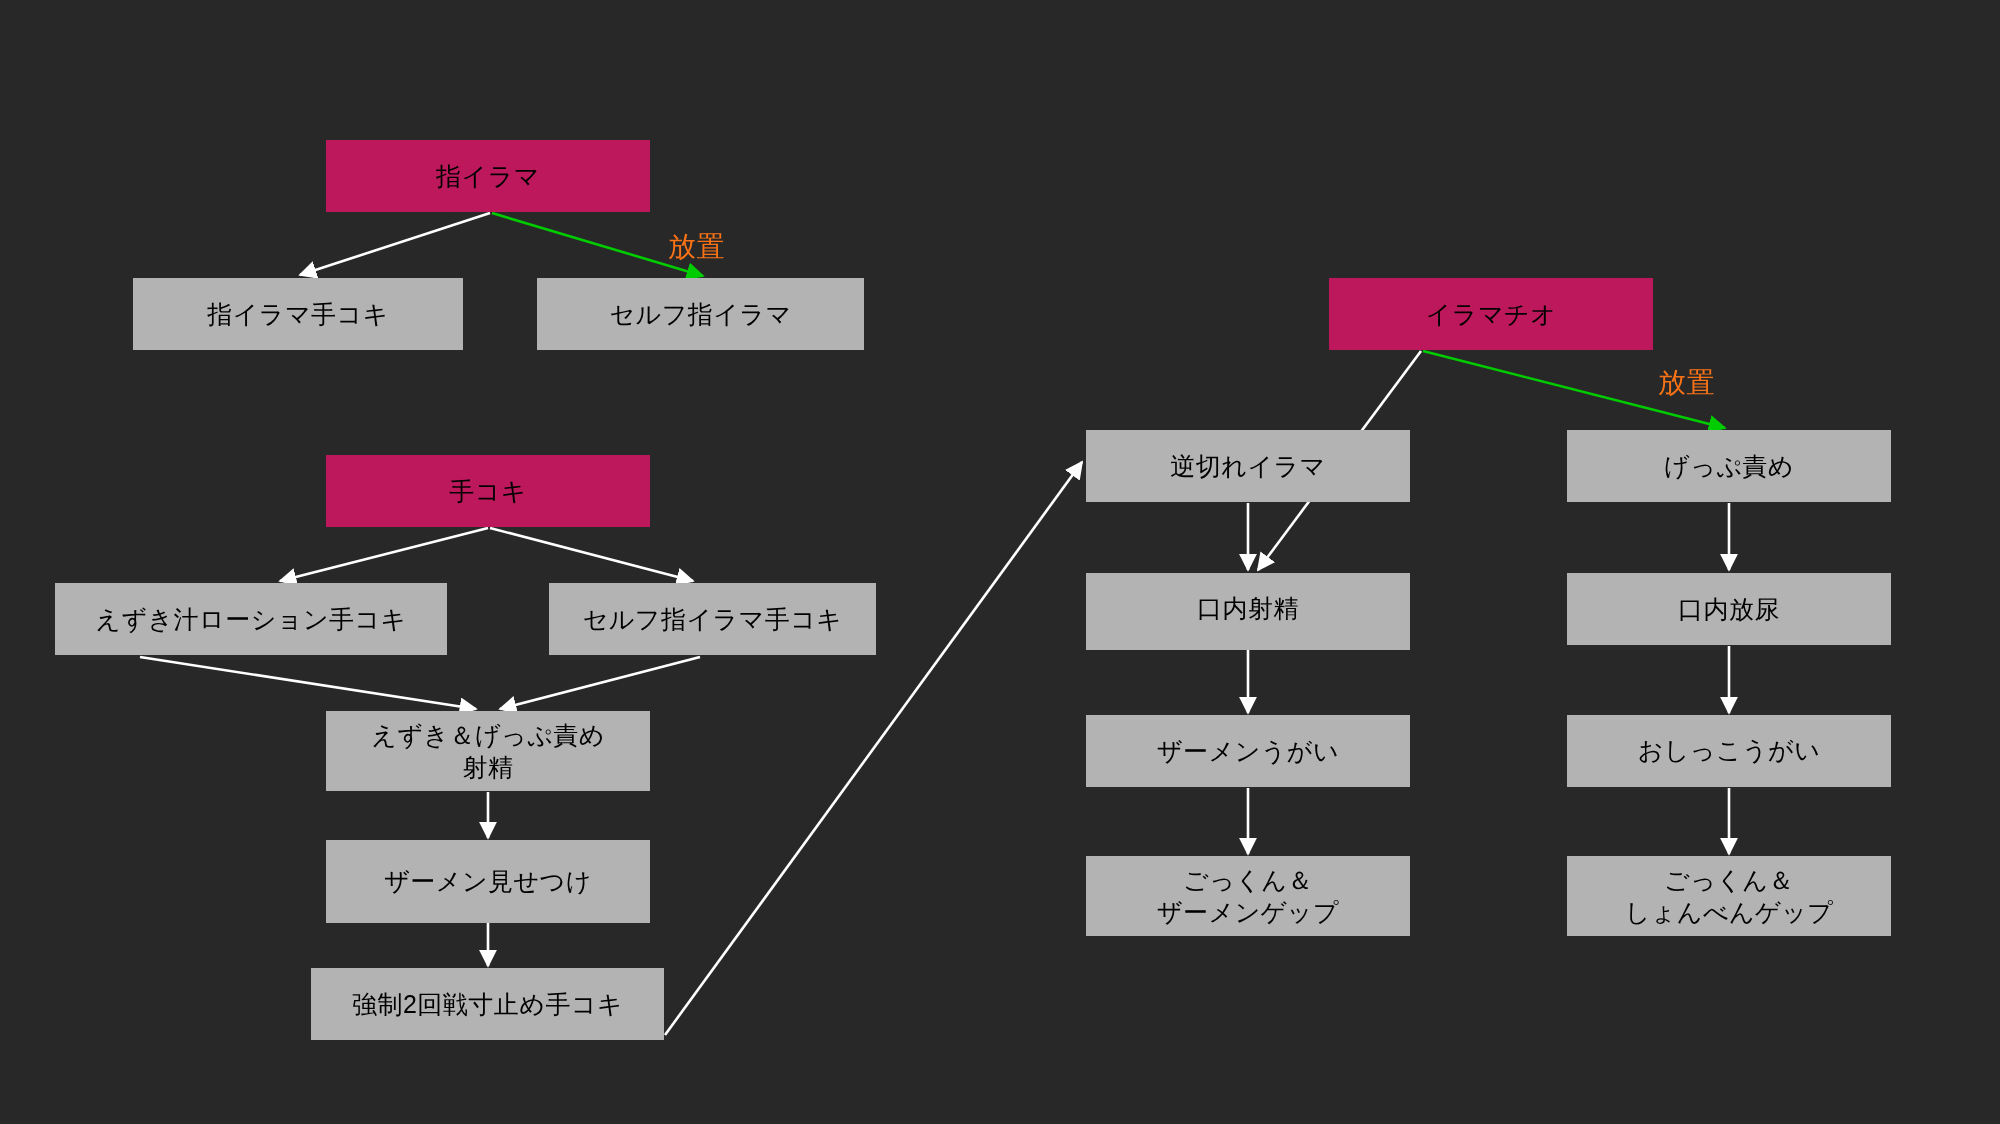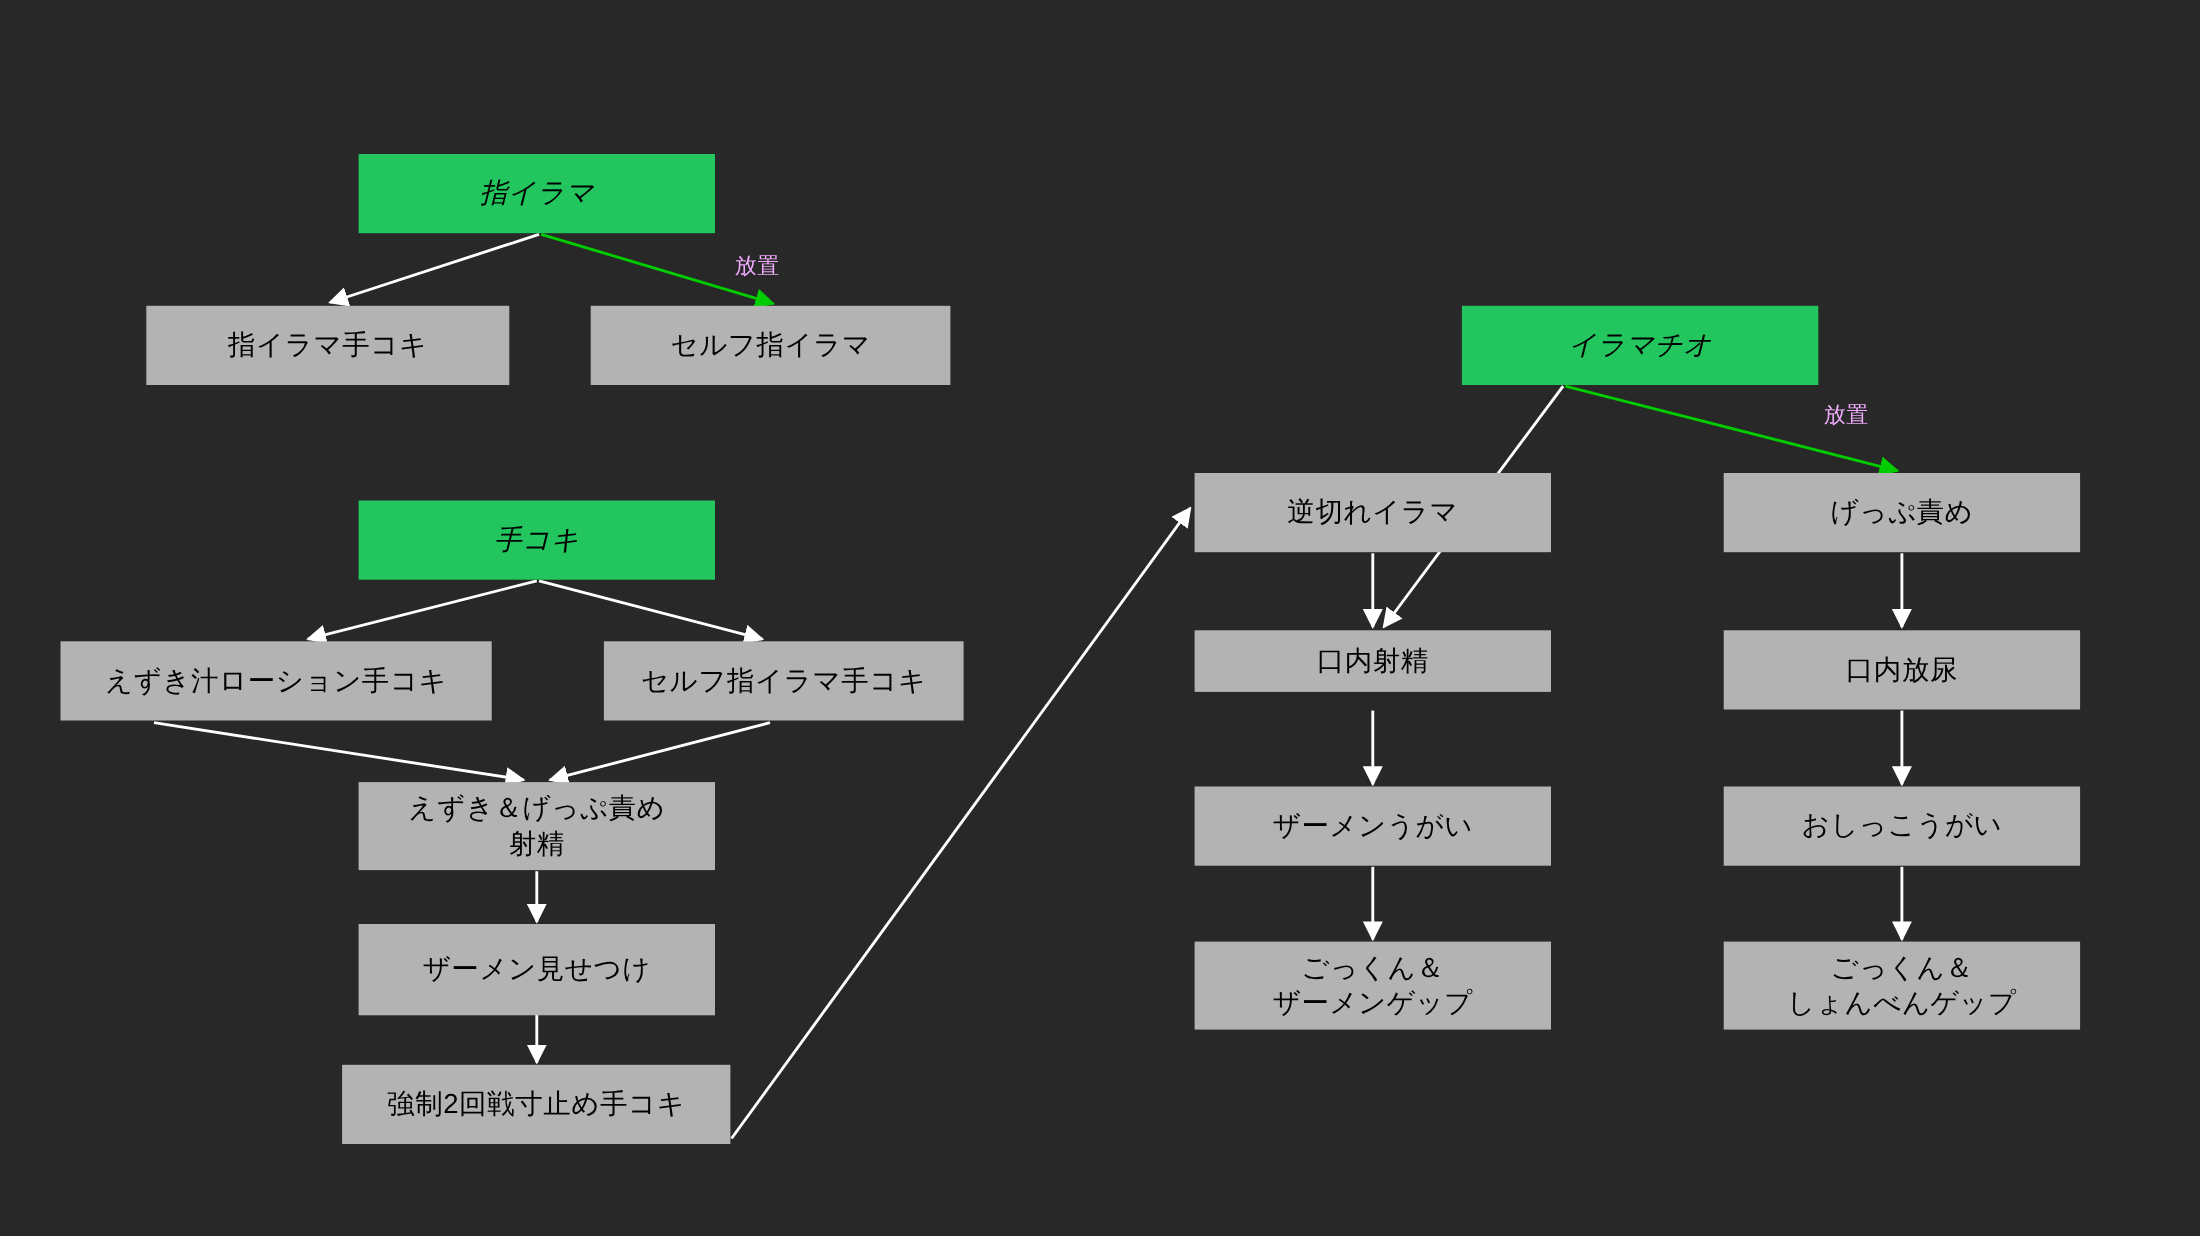--- a/index.html
+++ b/index.html
@@ -36,30 +36,29 @@
     justify-content: center;
     text-align: center;
     color: #000000;
     font-size: 25px;
     line-height: 1.30;
     letter-spacing: 0.5px;
     white-space: pre-line;
     font-family: "Liberation Sans", "DejaVu Sans", sans-serif;
   }
   .node.root {
-    background: #22c55e;
-    font-style: italic;
+    background: #be185d;
   }
   .node.leaf {
     background: #B3B3B3;
   }
   .edge-label {
     position: absolute;
-    color: #f0abfc;
-    font-size: 20px;
+    color: #f97316;
+    font-size: 28px;
     letter-spacing: 0.5px;
     white-space: nowrap;
     font-family: "Liberation Sans", "DejaVu Sans", sans-serif;
   }
 </style>
 </head>
 <body>
 
 <div id="canvas">
 
@@ -100,21 +99,21 @@
       <div class="node root" style="left: 326px; top: 455px; width: 324px; height: 72px;">手コキ</div>
       <div class="node leaf" style="left: 55px; top: 583px; width: 392px; height: 72px;">えずき汁ローション手コキ</div>
       <div class="node leaf" style="left: 537px; top: 583px; width: 327px; height: 72px; margin-left: 12px;">セルフ指イラマ手コキ</div>
       <div class="node leaf" style="left: 326px; top: 711px; width: 324px; height: 80px;">えずき＆げっぷ責め
 射精</div>
       <div class="node leaf" style="left: 326px; top: 840px; width: 324px; height: 83px;">ザーメン見せつけ</div>
       <div class="node leaf" style="left: 311px; top: 968px; width: 353px; height: 72px;">強制2回戦寸止め手コキ</div>
       <div class="node root" style="left: 1329px; top: 278px; width: 324px; height: 72px;">イラマチオ</div>
       <div class="node leaf" style="left: 1086px; top: 430px; width: 324px; height: 72px;">逆切れイラマ</div>
       <div class="node leaf" style="left: 1567px; top: 430px; width: 324px; height: 72px;">げっぷ責め</div>
-      <div class="node leaf" style="left: 1086px; top: 573px; width: 324px; height: 56px;">口内射精</div>
+      <div class="node leaf" style="left: 1086px; top: 573px; width: 324px; height: 77px; font-family: Liberation Mono, monospace;">口内射精</div>
       <div class="node leaf" style="left: 1567px; top: 573px; width: 324px; height: 72px;">口内放尿</div>
       <div class="node leaf" style="left: 1086px; top: 715px; width: 324px; height: 72px;">ザーメンうがい</div>
       <div class="node leaf" style="left: 1567px; top: 715px; width: 324px; height: 72px; font-family: Liberation Serif, serif;">おしっこうがい</div>
       <div class="node leaf" style="left: 1086px; top: 856px; width: 324px; height: 80px;">ごっくん＆
 ザーメンゲップ</div>
       <div class="node leaf" style="left: 1567px; top: 856px; width: 324px; height: 80px;">ごっくん＆
 しょんべんゲップ</div>
     </div>
   <div id="labels-group">
       <div class="edge-label" style="left: 668px; top: 228px;">放置</div>

